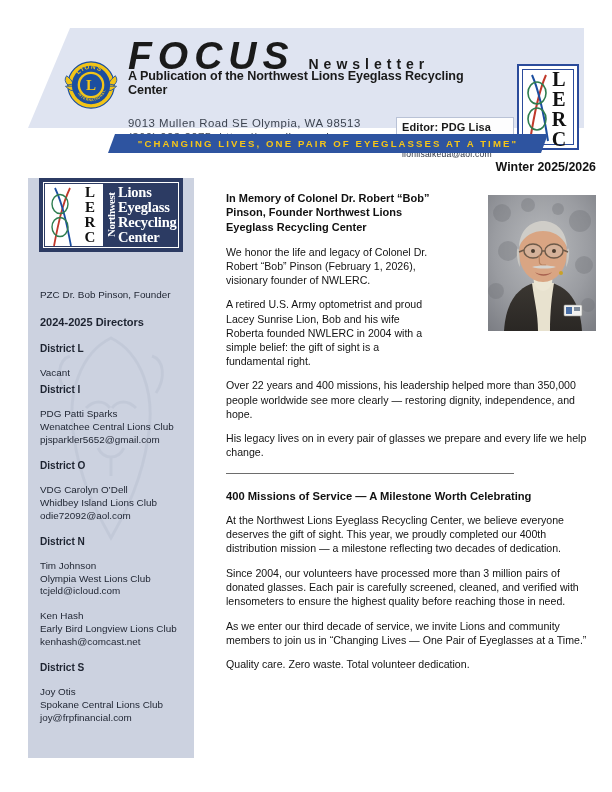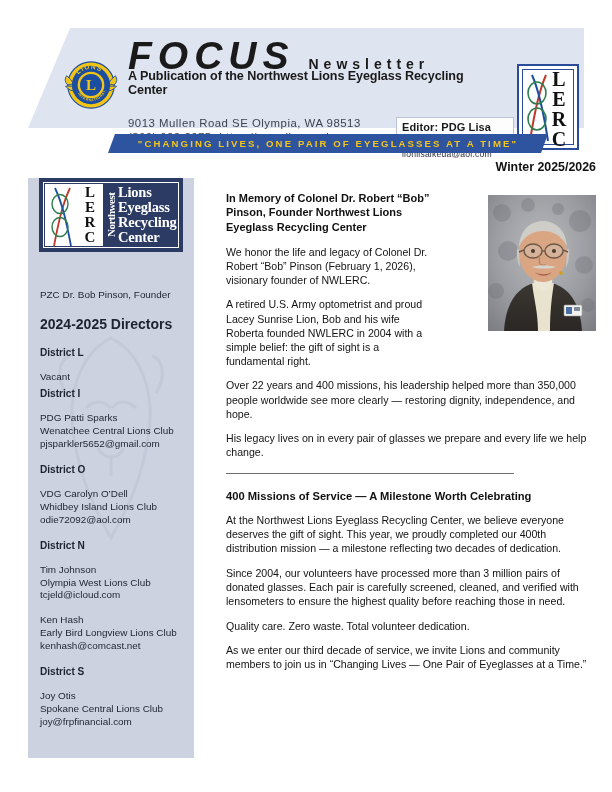--- a/index.html
+++ b/index.html
@@ -245,21 +245,21 @@
     position: absolute;
     left: 12px; top: 84px;
     width: 146px;
     font-size: 9.9px;
     color: #1d2330;
     line-height: 1.30;
   }
   .side-founder { margin-bottom: 13px; margin-top: 27px; }
   .side-heading {
     font-weight: bold;
-    font-size: 14px;
+    font-size: 11px;
     margin-bottom: 13px;
   }
   .district-head {
     font-weight: bold;
     font-size: 10.1px;
     margin-bottom: 12px;
   }
   .side-plain { margin-bottom: 3px; }
   .person { margin-bottom: 12px; }
   .person div { white-space: nowrap; }
@@ -515,16 +515,16 @@
     <p class="art-p">Over 22 years and 400 missions, his leadership helped more than 350,000 people worldwide see more clearly — restoring dignity, independence, and hope.</p>
     <p class="art-p">His legacy lives on in every pair of glasses we prepare and every life we help change.</p>
   </section>
 
   <div class="divider"></div>
 
   <section class="sec2">
     <h2 class="sec2-title">400 Missions of Service — A Milestone Worth Celebrating</h2>
     <p class="art-p">At the Northwest Lions Eyeglass Recycling Center, we believe everyone deserves the gift of sight. This year, we proudly completed our 400th distribution mission — a milestone reflecting two decades of dedication.</p>
     <p class="art-p">Since 2004, our volunteers have processed more than 3 million pairs of donated glasses. Each pair is carefully screened, cleaned, and verified with lensometers to ensure the highest quality before reaching those in need.</p>
+    <p class="art-p">As we enter our third decade of service, we invite Lions and community members to join us in “Changing Lives — One Pair of Eyeglasses at a Time.”</p>
     <p class="art-p">Quality care. Zero waste. Total volunteer dedication.</p>
-    <p class="art-p">As we enter our third decade of service, we invite Lions and community members to join us in “Changing Lives — One Pair of Eyeglasses at a Time.”</p>
   </section>
 </main>
 
 </body></html>

